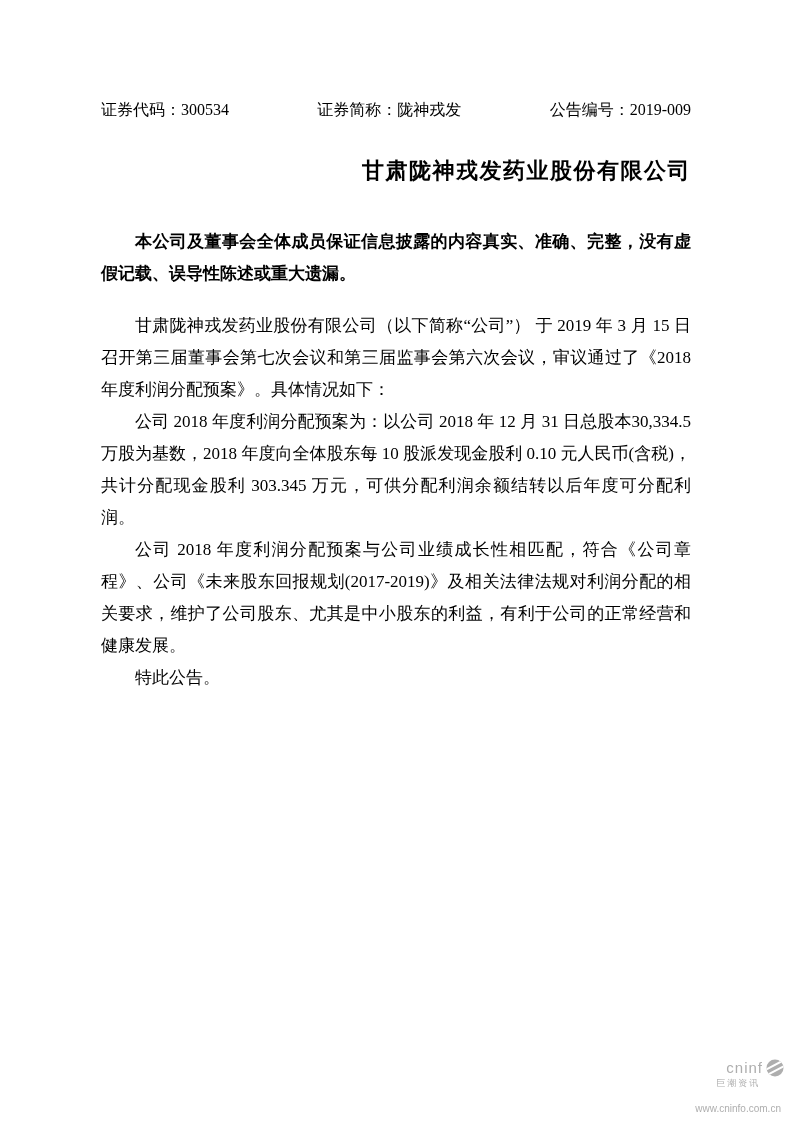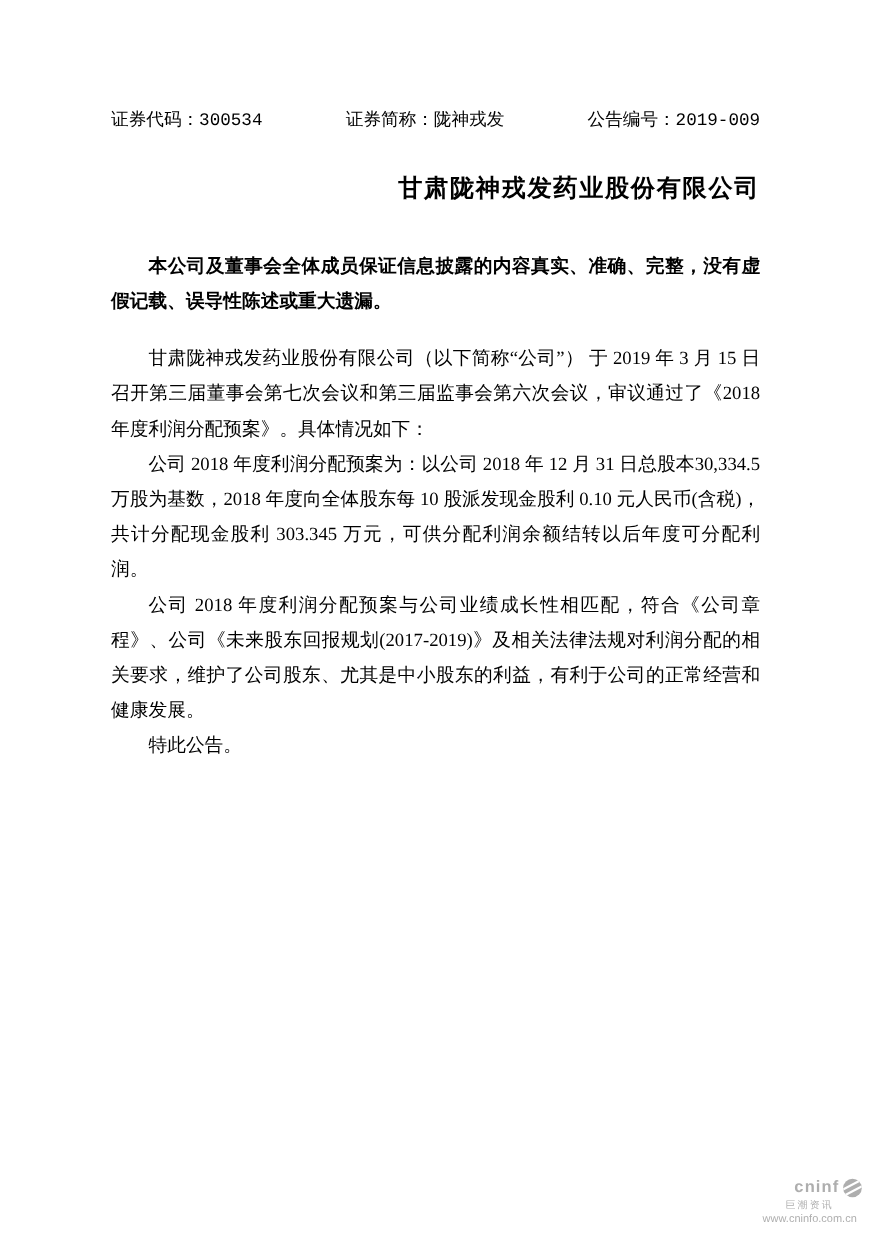--- a/index.html
+++ b/index.html
@@ -22,21 +22,20 @@
     margin: 0 102px 0 101px; 
   }
   
   .doc-header {
     display: flex;
     justify-content: space-between;
     align-items: baseline;
     padding-top: 100px;
     font-size: 16px;
     line-height: 20px;
-    font-family: Liberation Mono, monospace;
   }
   
   .title-1, .title-2 {
     font-family: Liberation Serif, serif;
     font-weight: bold;
     text-align: right;
     font-size: 22px;
     line-height: 26px;
     letter-spacing: 1.5px;
     margin: 0;
@@ -91,33 +90,33 @@
     font-family: "Liberation Sans", "DejaVu Sans", sans-serif;
     line-height: 1.1;
   }
   .cninfo .brand-row {
     display: flex;
     align-items: center;
     justify-content: flex-end;
     gap: 2px;
   }
   .cninfo .brand-text {
-    font-weight: bold;
+    font-weight: normal;
     font-size: 15px;
     letter-spacing: 1px;
     margin-left: 35px;
   }
   .cninfo .cn-name {
     font-size: 9px;
     letter-spacing: 2px;
     margin-top: 1px;
   }
   .cninfo .cn-url {
     font-size: 10px;
-    margin-top: 2px;
+    margin-top: 14px;
   }
   .swirl { display: inline-block; }
 </style>
 </head>
 <body>
 
 <div class="page">
   <div class="content">
 
     <div class="doc-header">

